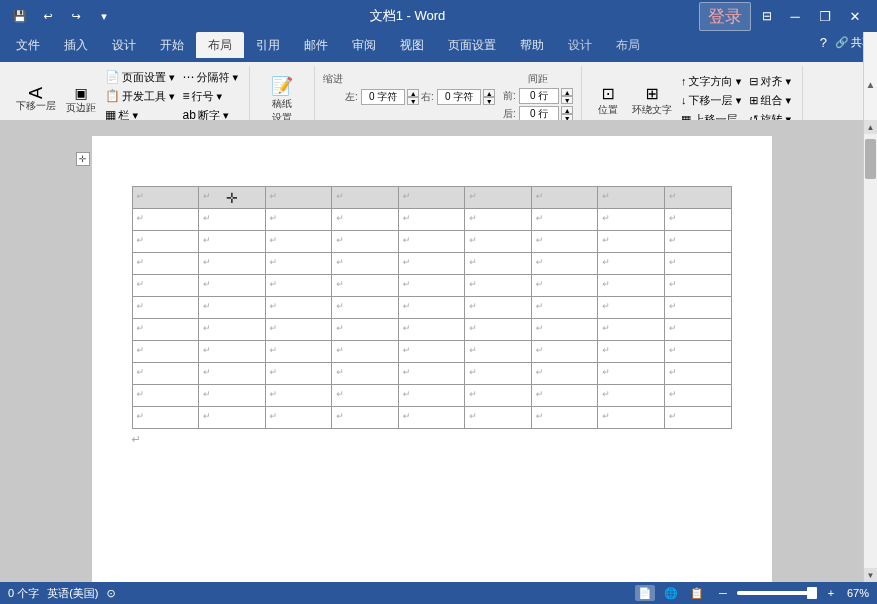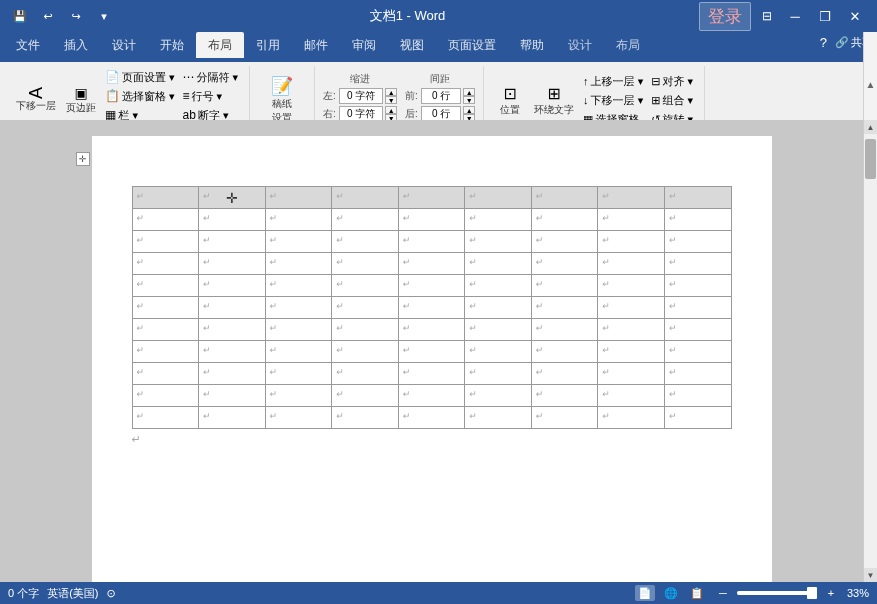--- a/index.html
+++ b/index.html
@@ -388,21 +388,21 @@
           <div style="font-size:14px;">▣</div>
           <div class="rb-label">页边距</div>
         </div>
         <div style="display:flex;flex-direction:column;gap:1px;">
           <div class="rb-small">
             <span class="icon">📄</span>
               <span>页面设置 ▾</span>
           </div>
           <div class="rb-small">
             <span class="icon">📋</span>
-              <span>选择窗格 ▾</span>
+              <span>开发工具 ▾</span>
           </div>
           <div class="rb-small">
             <span class="icon">▦</span>
               <span>栏 ▾</span>
           </div>
         </div>
         <div style="display:flex;flex-direction:column;gap:1px;">
           <div class="rb-small">
             <span class="icon">⋯</span>
               <span>分隔符 ▾</span>
@@ -430,21 +430,21 @@
         <div class="rb-label">设置</div>
       </div>
       <div class="group-bottom">
         <span class="group-bottom-label">稿纸</span>
       </div>
     </div>
 
     <div class="ribbon-group" style="min-width:160px;">
       <div style="display:flex;gap:8px;margin-top:4px;">
 
-        <div style="display:flex;flex-direction:column;gap:2px;">
+        <div style="display:flex;flex-direction:row;gap:2px;">
           <div style="font-size:10px;color:#555;text-align:center;">缩进</div>
           <div style="display:flex;align-items:center;gap:2px;">
             <span style="font-size:10px;color:#555;width:14px;">左:</span>
             <input class="num-input" value="0 字符" style="width: 44px;">
             <div class="spin-btn">
               <div class="spin-up">▲</div>
               <div class="spin-down">▼</div>
             </div>
           </div>
           <div style="display:flex;align-items:center;gap:2px;">
@@ -490,29 +490,29 @@
             <div style="font-size:16px;">⊡</div>
             <div class="rb-label">位置</div>
           </div>
           <div class="rb large" style="min-width:36px;height:56px;">
             <div style="font-size:16px;">⊞</div>
             <div class="rb-label">环绕文字</div>
           </div>
           <div style="display:flex;flex-direction:column;gap:1px;">
             <div class="rb-small">
               <span>↑</span>
-                <span>上移一层 ▾</span>
+                <span>文字方向 ▾</span>
             </div>
             <div class="rb-small">
               <span>↓</span>
                 <span>下移一层 ▾</span>
             </div>
             <div class="rb-small">
               <span>▦</span>
-                <span>选择窗格</span>
+                <span>上移一层</span>
             </div>
           </div>
           <div style="display:flex;flex-direction:column;gap:1px;">
             <div class="rb-small">
               <span>⊟</span>
                 <span>对齐 ▾</span>
             </div>
             <div class="rb-small">
               <span>⊞</span>
                 <span>组合 ▾</span>
@@ -698,15 +698,15 @@
     <div class="view-btn">🌐</div>
     <div class="view-btn">📋</div>
     <div class="zoom-slider">
       <div class="view-btn">─</div>
       <div class="slider-track">
         <div class="slider-fill"></div>
         <div class="slider-thumb"></div>
       </div>
       <div class="view-btn">+</div>
     </div>
-    <span class="status-item">33%</span>
+    <span class="status-item">67%</span>
   </div>
 </div>
 
 </body></html>

